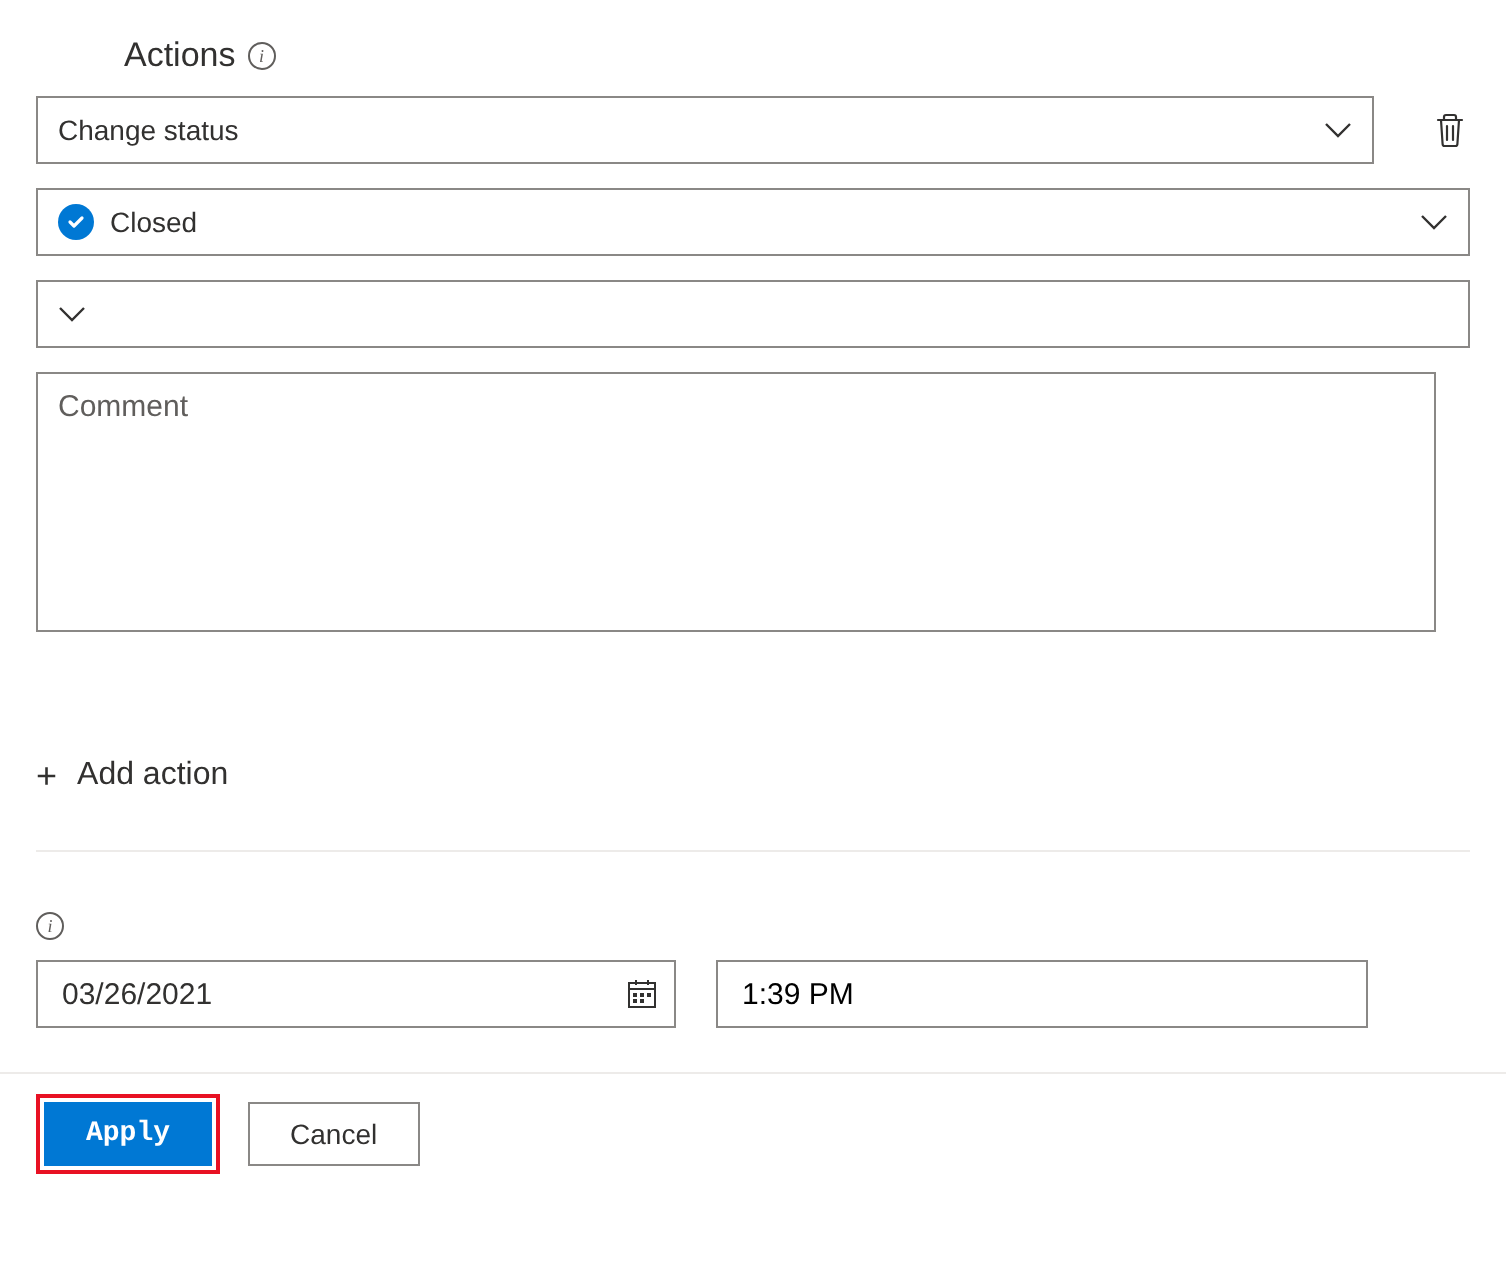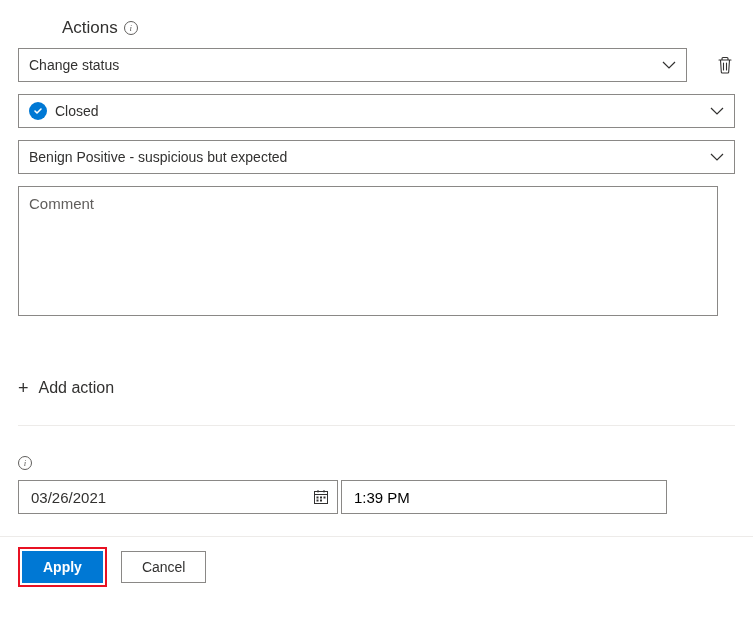--- a/index.html
+++ b/index.html
@@ -108,21 +108,21 @@
       font-weight: 300;
       line-height: 1;
     }
     .divider {
       border: none;
       border-top: 1px solid #edebe9;
       margin: 0 0 30px 0;
     }
     .exp-row {
       display: flex;
-      gap: 3px;
+      gap: 20px;
       margin-bottom: 22px;
     }
     .date-input-wrap {
       border: 1px solid #8a8886;
       height: 34px;
       display: flex;
       align-items: center;
       padding: 0 8px 0 10px;
       width: 320px;
       justify-content: space-between;
@@ -183,20 +183,21 @@
     }
     .btn-secondary {
       background: #fff;
       color: #323130;
       border: 1px solid #8a8886;
     }
     .highlight-box {
       border: 2px solid #e81123;
       padding: 2px;
       display: inline-flex;
+      font-family: Liberation Mono, monospace;
     }
     .w-660 { width: 660px; }
   </style>
 </head>
 <body>
 
 
 
 
 <div class="section-header">
@@ -238,23 +239,20 @@
       <svg width="14" height="14" viewBox="0 0 14 14">
           <path d="M1 4 L7 10 L13 4" stroke="#323130" stroke-width="1.2" fill="none"></path>
         </svg>
     </span>
   </div>
 </div>
 
 
 <div class="action-row">
   <div class="dropdown w-660">
-    <span class="dd-left">
-      <span>Benign Positive - suspicious but expected</span>
-    </span>
     <span class="chevron">
       <svg width="14" height="14" viewBox="0 0 14 14">
           <path d="M1 4 L7 10 L13 4" stroke="#323130" stroke-width="1.2" fill="none"></path>
         </svg>
     </span>
   </div>
 </div>
 
 
 <textarea class="comment-box" placeholder="Comment" style=""></textarea>

